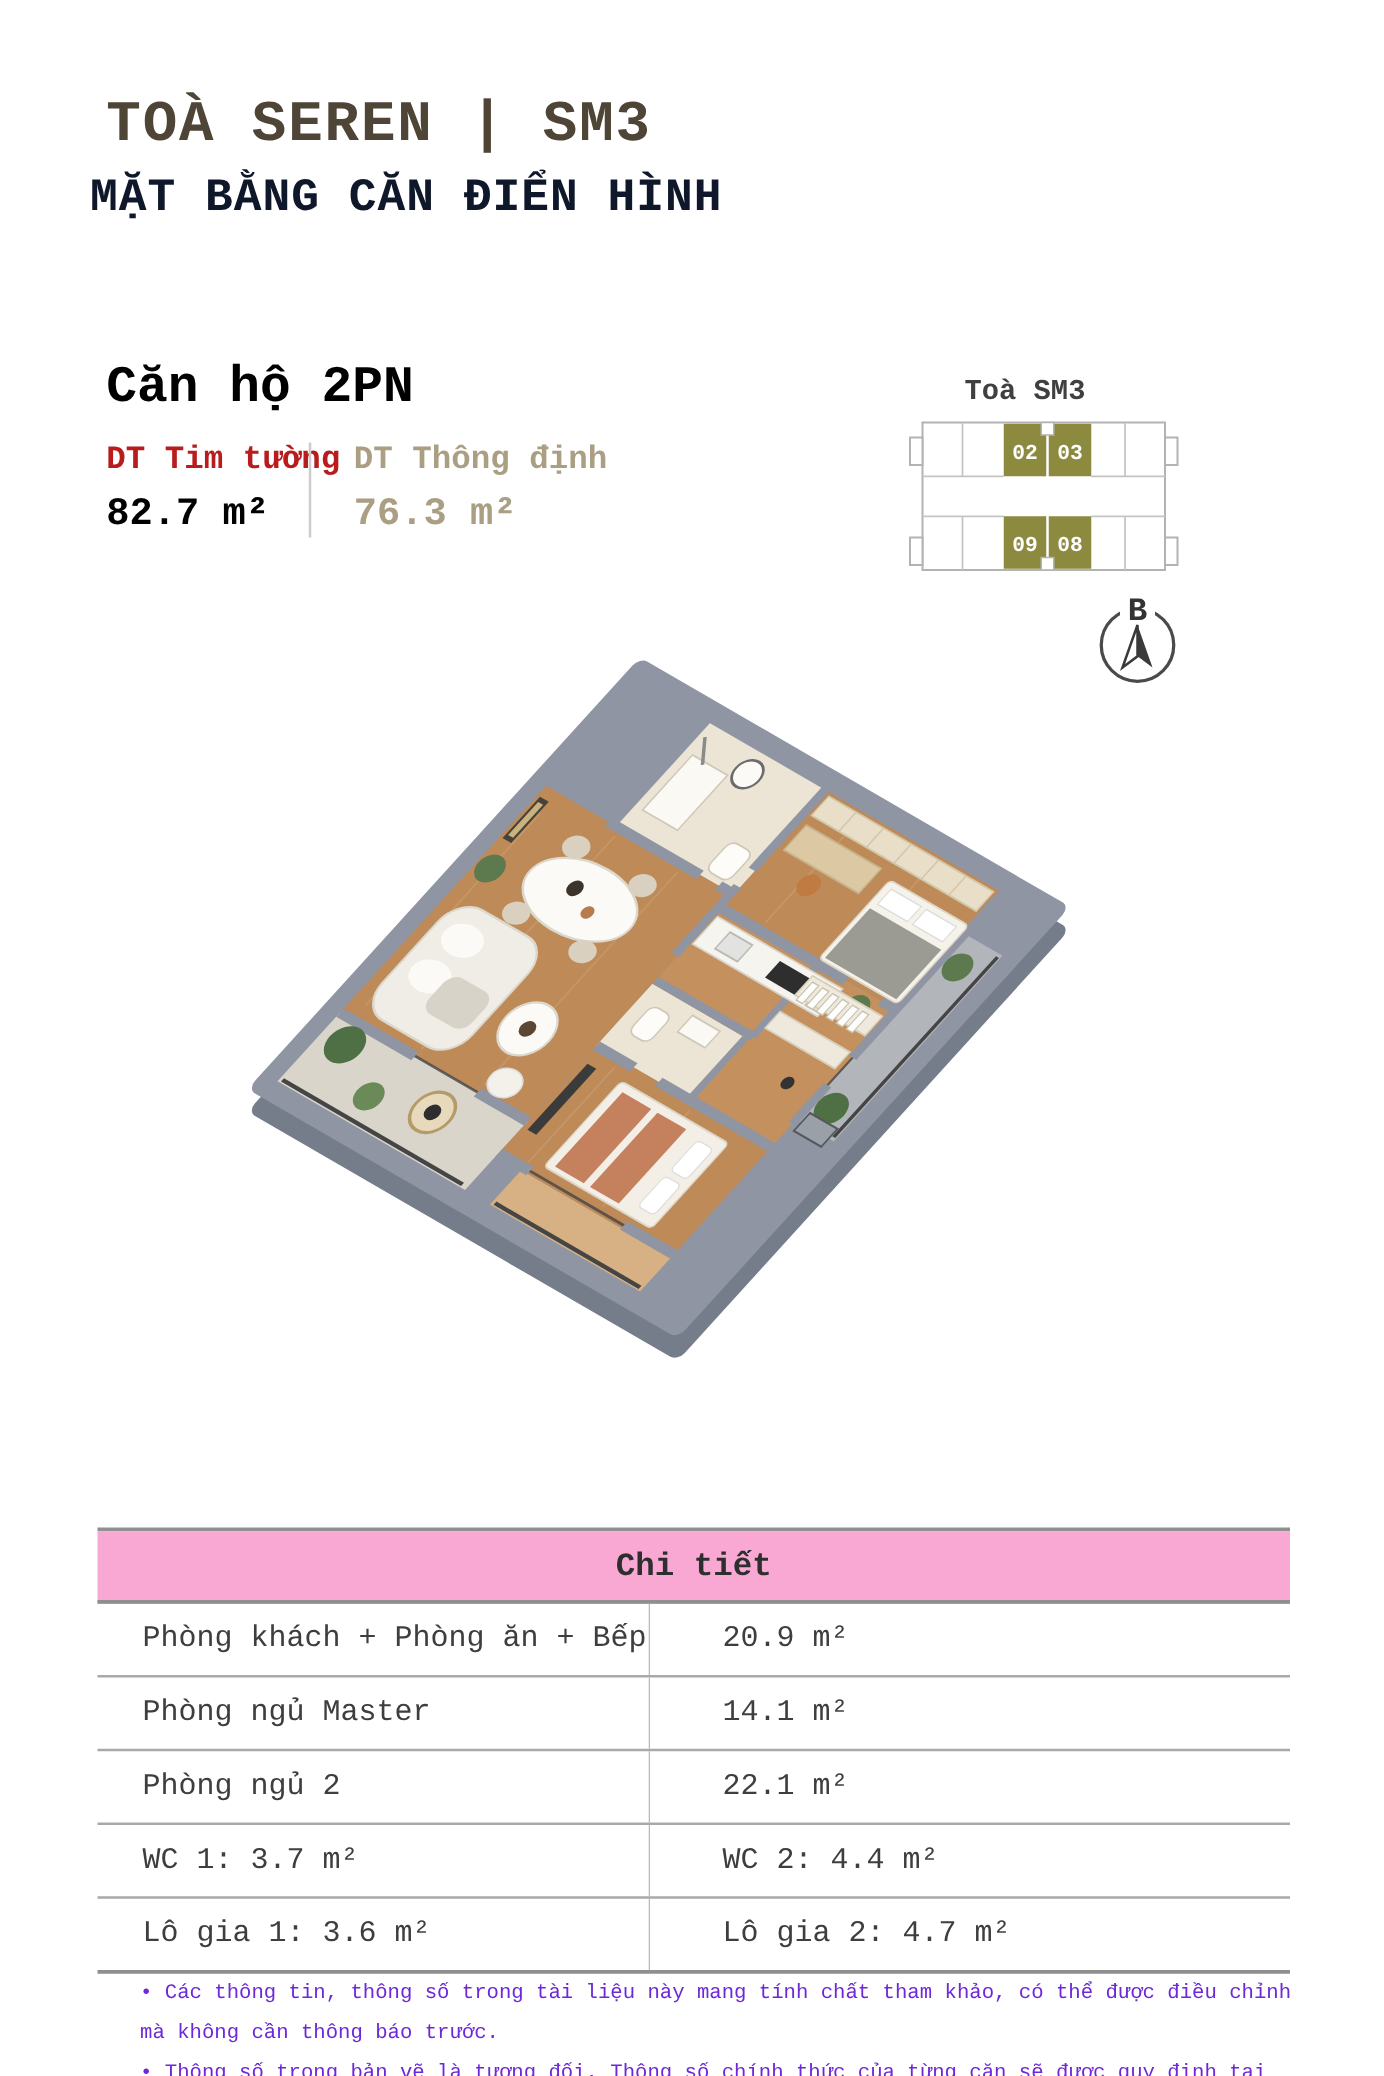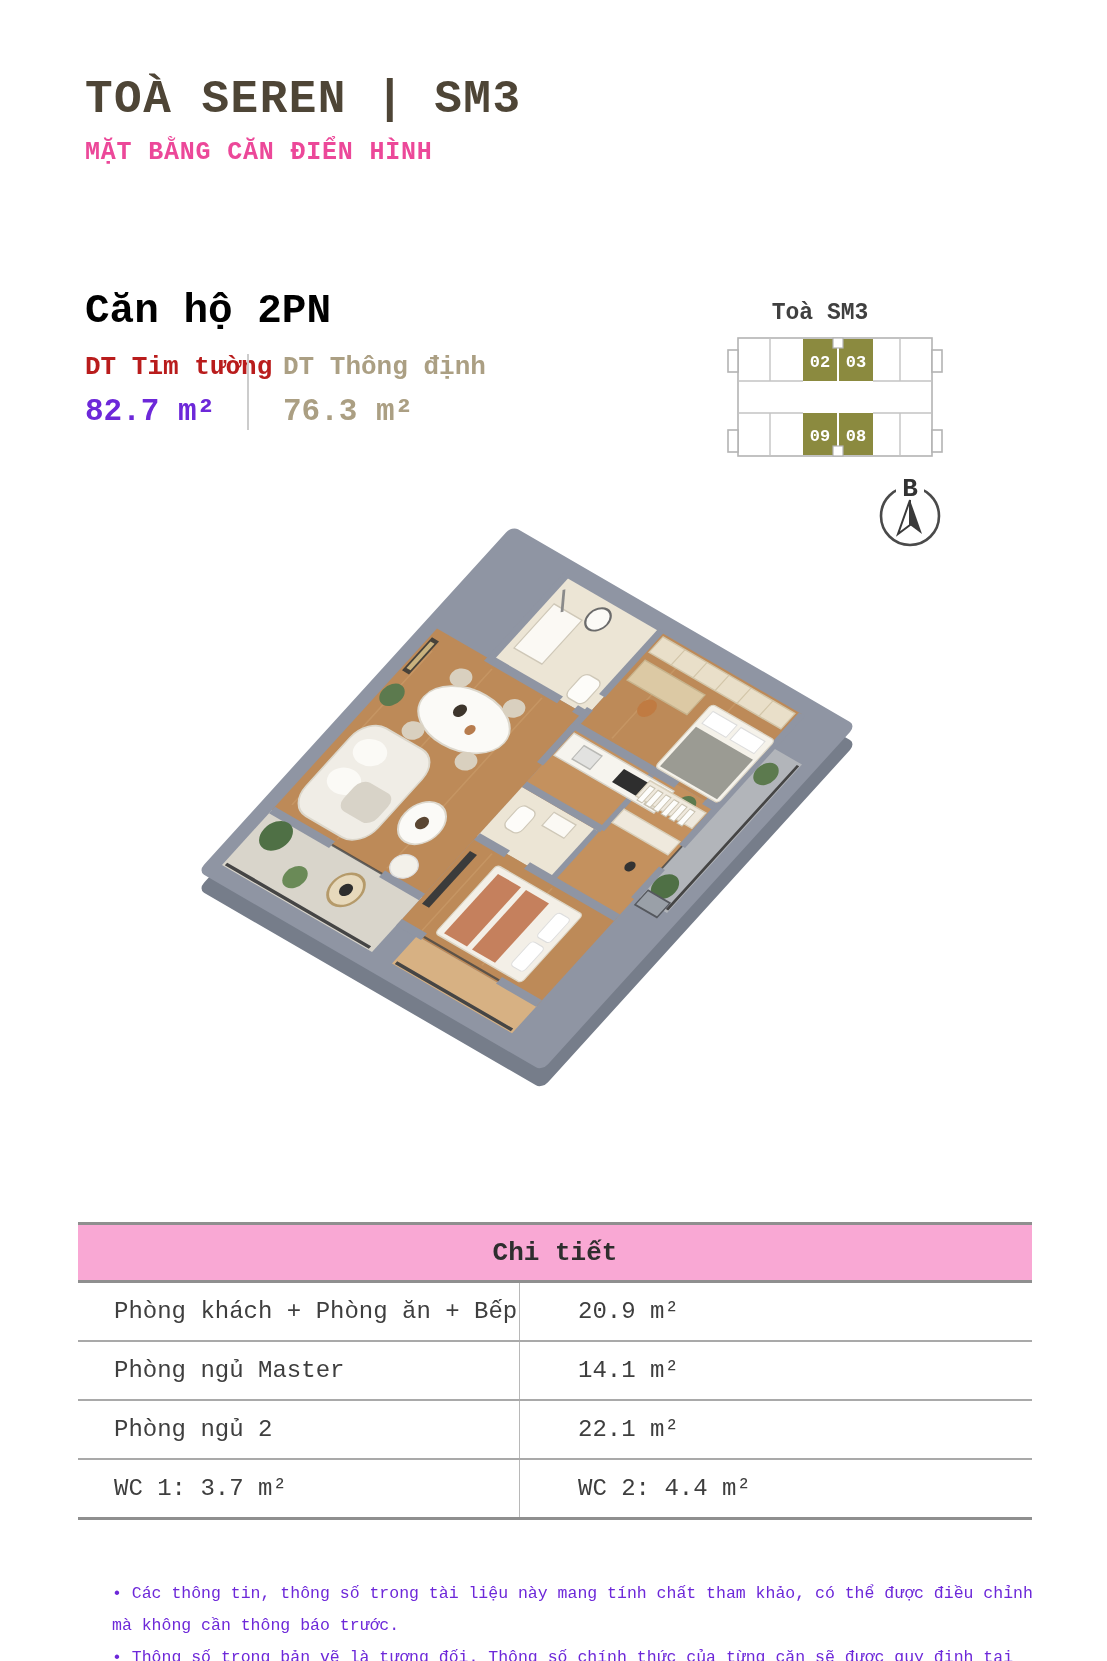--- a/index.html
+++ b/index.html
@@ -6,32 +6,32 @@
   .page{
     position:relative;width:1107px;height:1661px;background:#ffffff;
     font-family:Liberation Mono, monospace;overflow:hidden;
   }
   
   .title{
     position:absolute;left:85px;top:74px;font-size:46px;font-weight:600;
     color:#4e4536;letter-spacing:1.5px;
   }
   .subtitle{
-    position:absolute;left:85px;top:138px;font-size:25px;font-weight:700;
-    color:#ec4899;letter-spacing:0.8px;
+    position:absolute;left:72px;top:138px;font-size:37px;font-weight:700;
+    color:#0f172a;letter-spacing:0.8px;
   }
   
   .unit-name{
     position:absolute;left:85px;top:288px;font-size:41px;font-weight:700;color:#000000;
   }
   .specs{position:absolute;left:85px;top:352px;display:flex;align-items:stretch;}
   .spec-col{display:flex;flex-direction:column;gap:12px;}
   .spec-col.c1{width:160px;}
   .spec-label{font-size:26px;font-weight:600;color:#b91c1c;white-space:nowrap;}
-  .spec-value{font-size:31px;font-weight:700;color:#6d28d9;}
+  .spec-value{font-size:31px;font-weight:700;color:#000000;}
   .spec-divider{width:2px;background:#cccccc;margin:2px 34px 0 2px;height:76px;}
   .spec-col.c2 .spec-label,.spec-col.c2 .spec-value{color:#ab9f83;}
   
   .minimap-title{
     position:absolute;left:700px;top:300px;width:240px;text-align:center;
     font-size:23px;font-weight:700;color:#404040;
   }
   .minimap{position:absolute;left:690px;top:334px;}
   .compass{position:absolute;left:868px;top:468px;}
   
@@ -264,20 +264,24 @@
       <div class="dt-cell-r">14.1 m²</div>
     </div>
     <div class="dt-row">
       <div class="dt-cell-l">Phòng ngủ 2</div>
       <div class="dt-cell-r">22.1 m²</div>
     </div>
     <div class="dt-row">
       <div class="dt-cell-l">WC 1: 3.7 m²</div>
       <div class="dt-cell-r">WC 2: 4.4 m²</div>
     </div>
+    <div class="dt-row">
+      <div class="dt-cell-l">Lô gia 1: 3.6 m²</div>
+      <div class="dt-cell-r">Lô gia 2: 4.7 m²</div>
+    </div>
   </div>
 
   <div class="notes">
     <div class="note-line">• Các thông tin, thông số trong tài liệu này mang tính chất tham khảo, có thể được điều chỉnh mà không cần thông báo trước.</div>
     <div class="note-line">• Thông số trong bản vẽ là tương đối. Thông số chính thức của từng căn sẽ được quy định tại văn bản ký kết giữa Chủ đầu tư &amp; Khách hàng.</div>
   </div>
 
 </div>
 
 </body></html>

